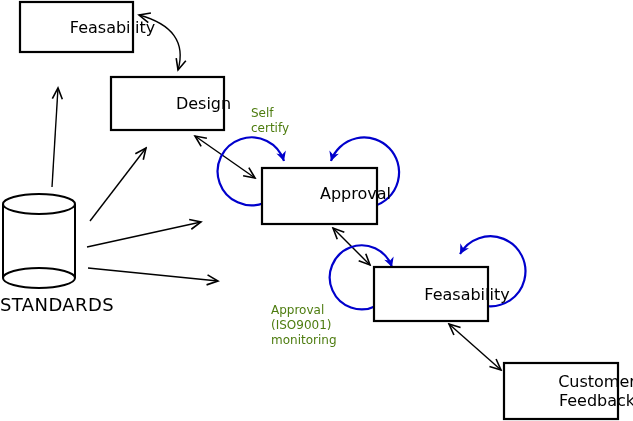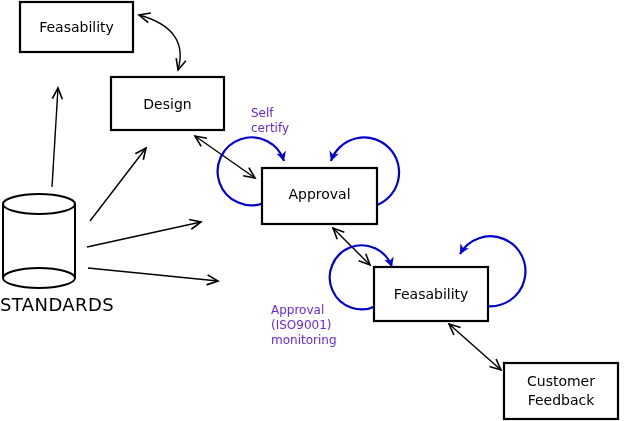--- a/index.html
+++ b/index.html
@@ -8,28 +8,29 @@
     width:633px;height:421px;
     background:#ffffff;
     font-family:"DejaVu Sans","Liberation Sans",sans-serif;
     overflow:hidden;
   }
   #shapes{position:absolute;left:0;top:0;}
   .node-label{
     position:absolute;
     display:flex;align-items:center;justify-content:center;
     text-align:center;
-    font-size:14px;color:#000;
+    font-size:16px;color:#000;
     white-space:pre-line;
     pointer-events:none;
+    margin-left:36px;
   }
   .annotation{
     position:absolute;
     font-size:12px;line-height:15px;
-    color:#6d28d9;
+    color:#4d7c0f;
     white-space:pre-line;
     pointer-events:none;
   }
   .plain-label{
     position:absolute;
     font-size:18px;color:#000;
     letter-spacing:0.4px;
     white-space:pre;
     pointer-events:none;
   }

